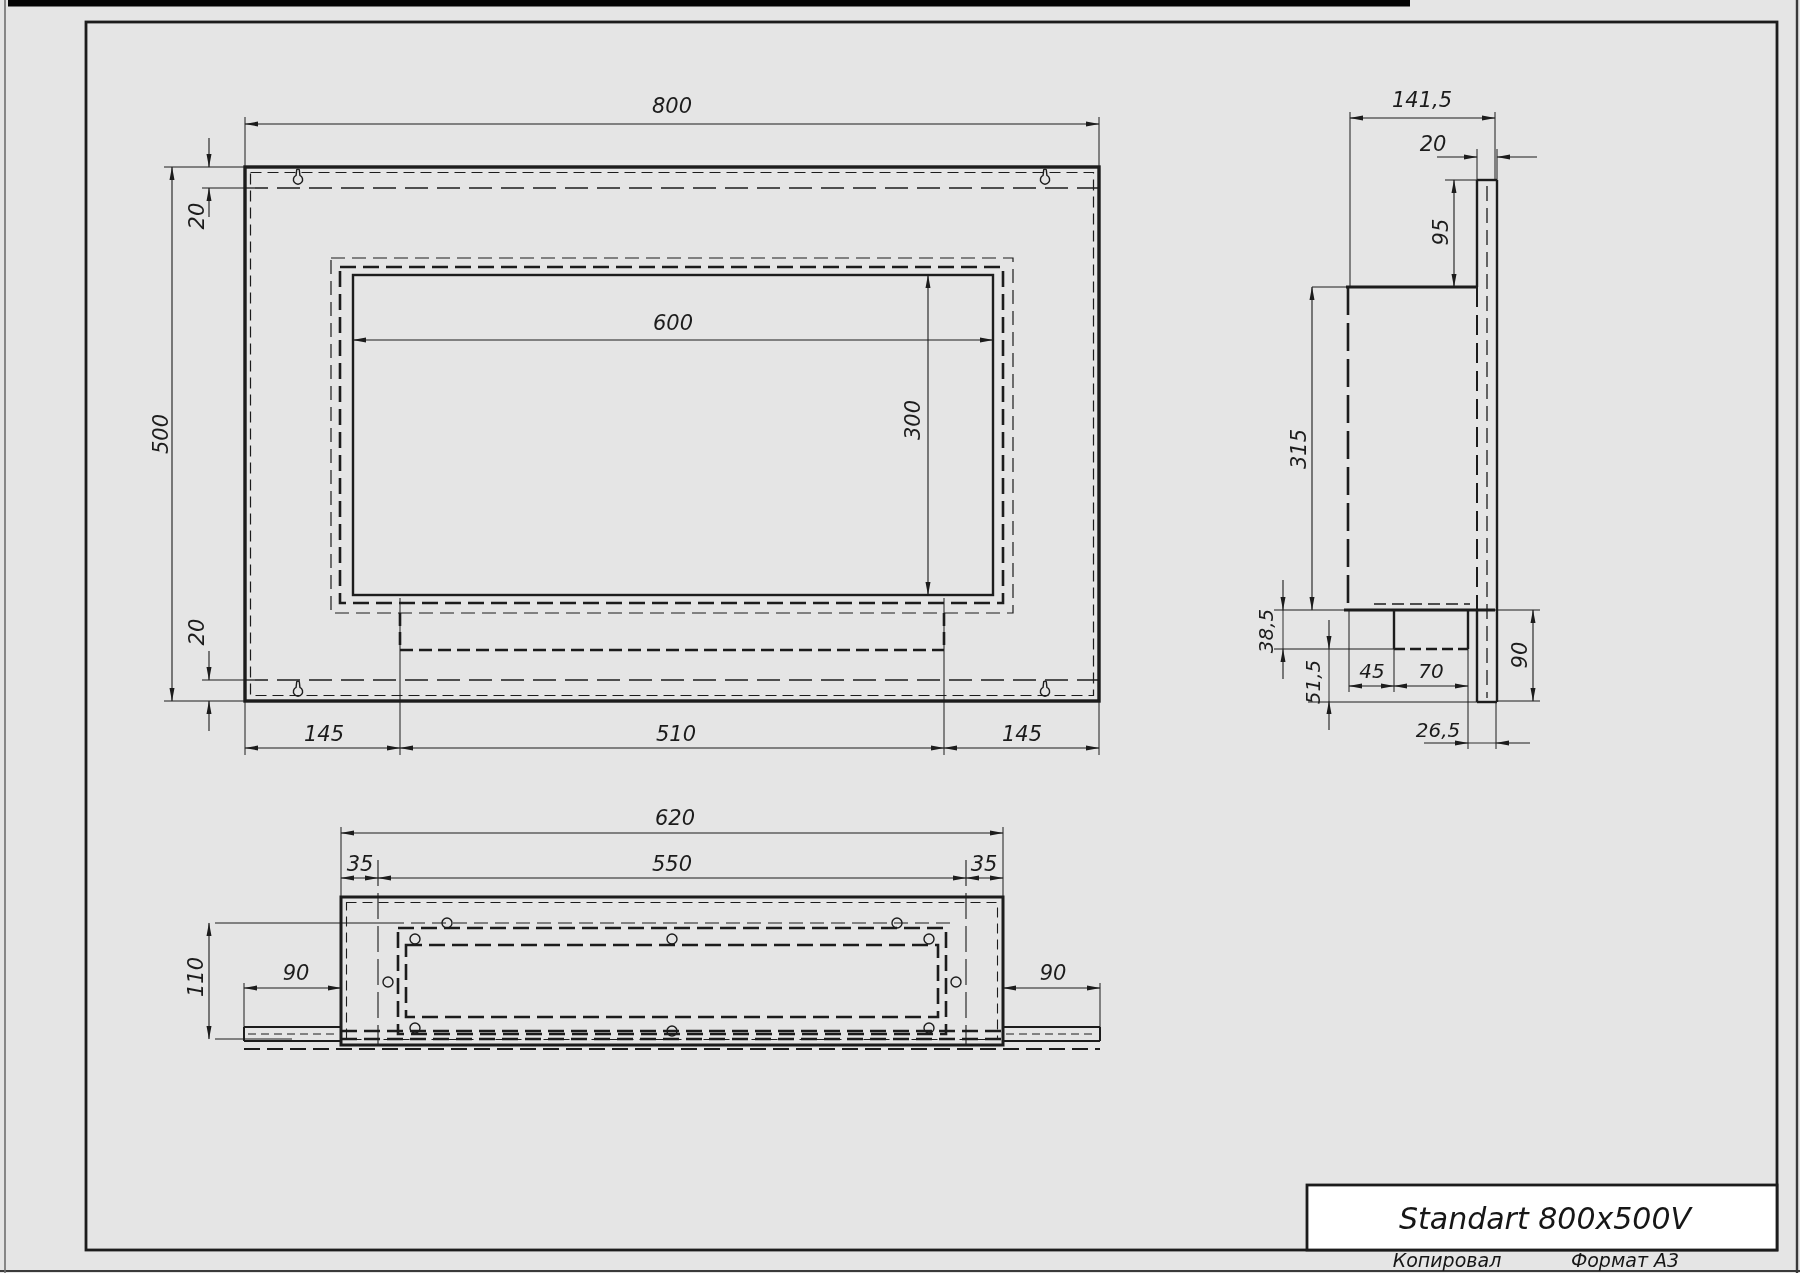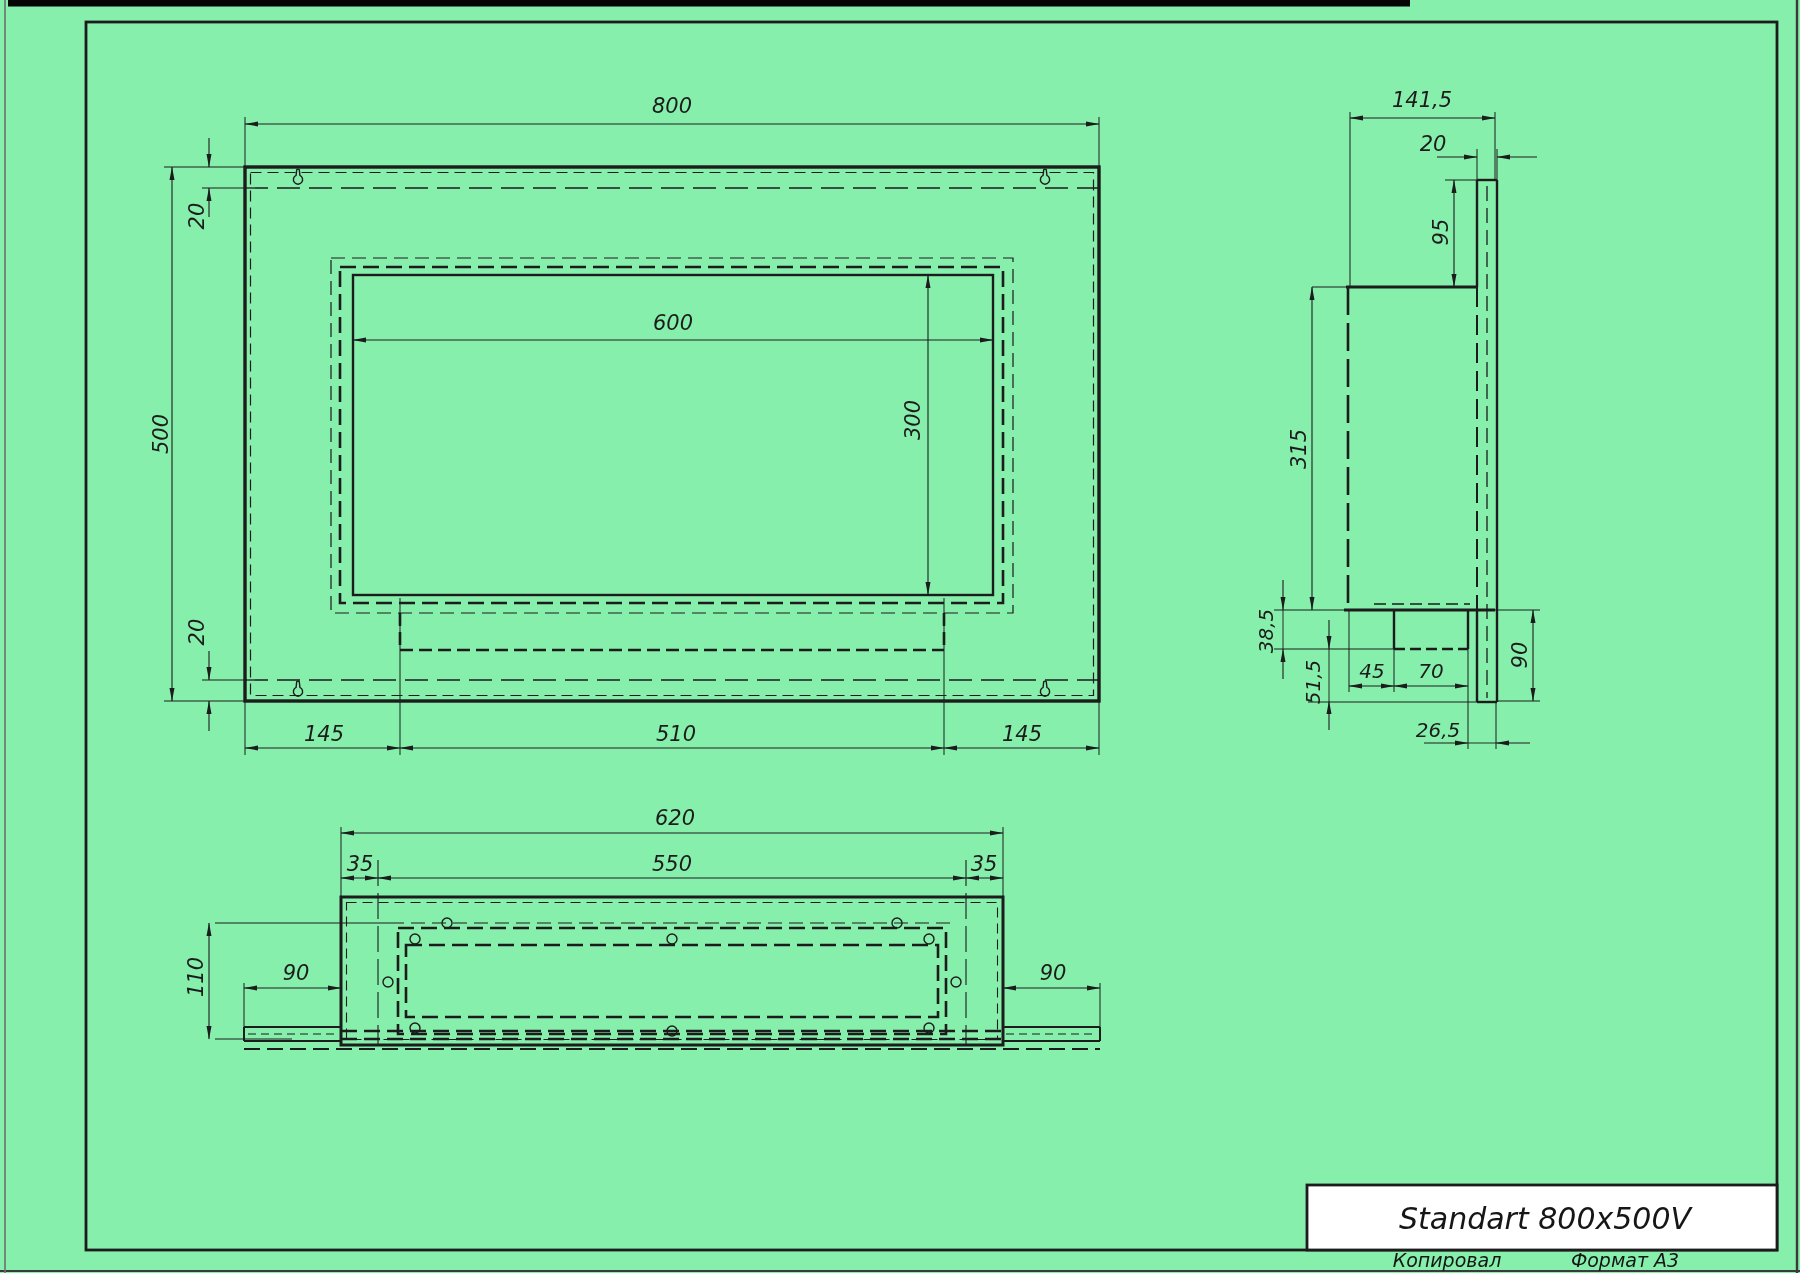--- a/index.html
+++ b/index.html
@@ -1,16 +1,16 @@
 <!DOCTYPE html>
 <html><head>
 <meta charset="utf-8">
 <style>
   html,body{margin:0;padding:0;background:#ffffff;}
-  .sheet-wrap{position:relative;width:1800px;height:1273px;background:#86efac;overflow:hidden;}
+  .sheet-wrap{position:relative;width:1800px;height:1273px;background:#e5e5e5;overflow:hidden;}
   svg{display:block;}
   .dim{font:italic 21px "DejaVu Sans", sans-serif;fill:#1c1c1c;}
   .dim-sm{font:italic 20px "DejaVu Sans", sans-serif;fill:#1c1c1c;}
   .ttl{font:italic 30px "DejaVu Sans", sans-serif;fill:#161616;}
   .foot{font:italic 19px "DejaVu Sans", sans-serif;fill:#161616;}
   text{user-select:none;}
 </style>
 </head>
 <body>
 

